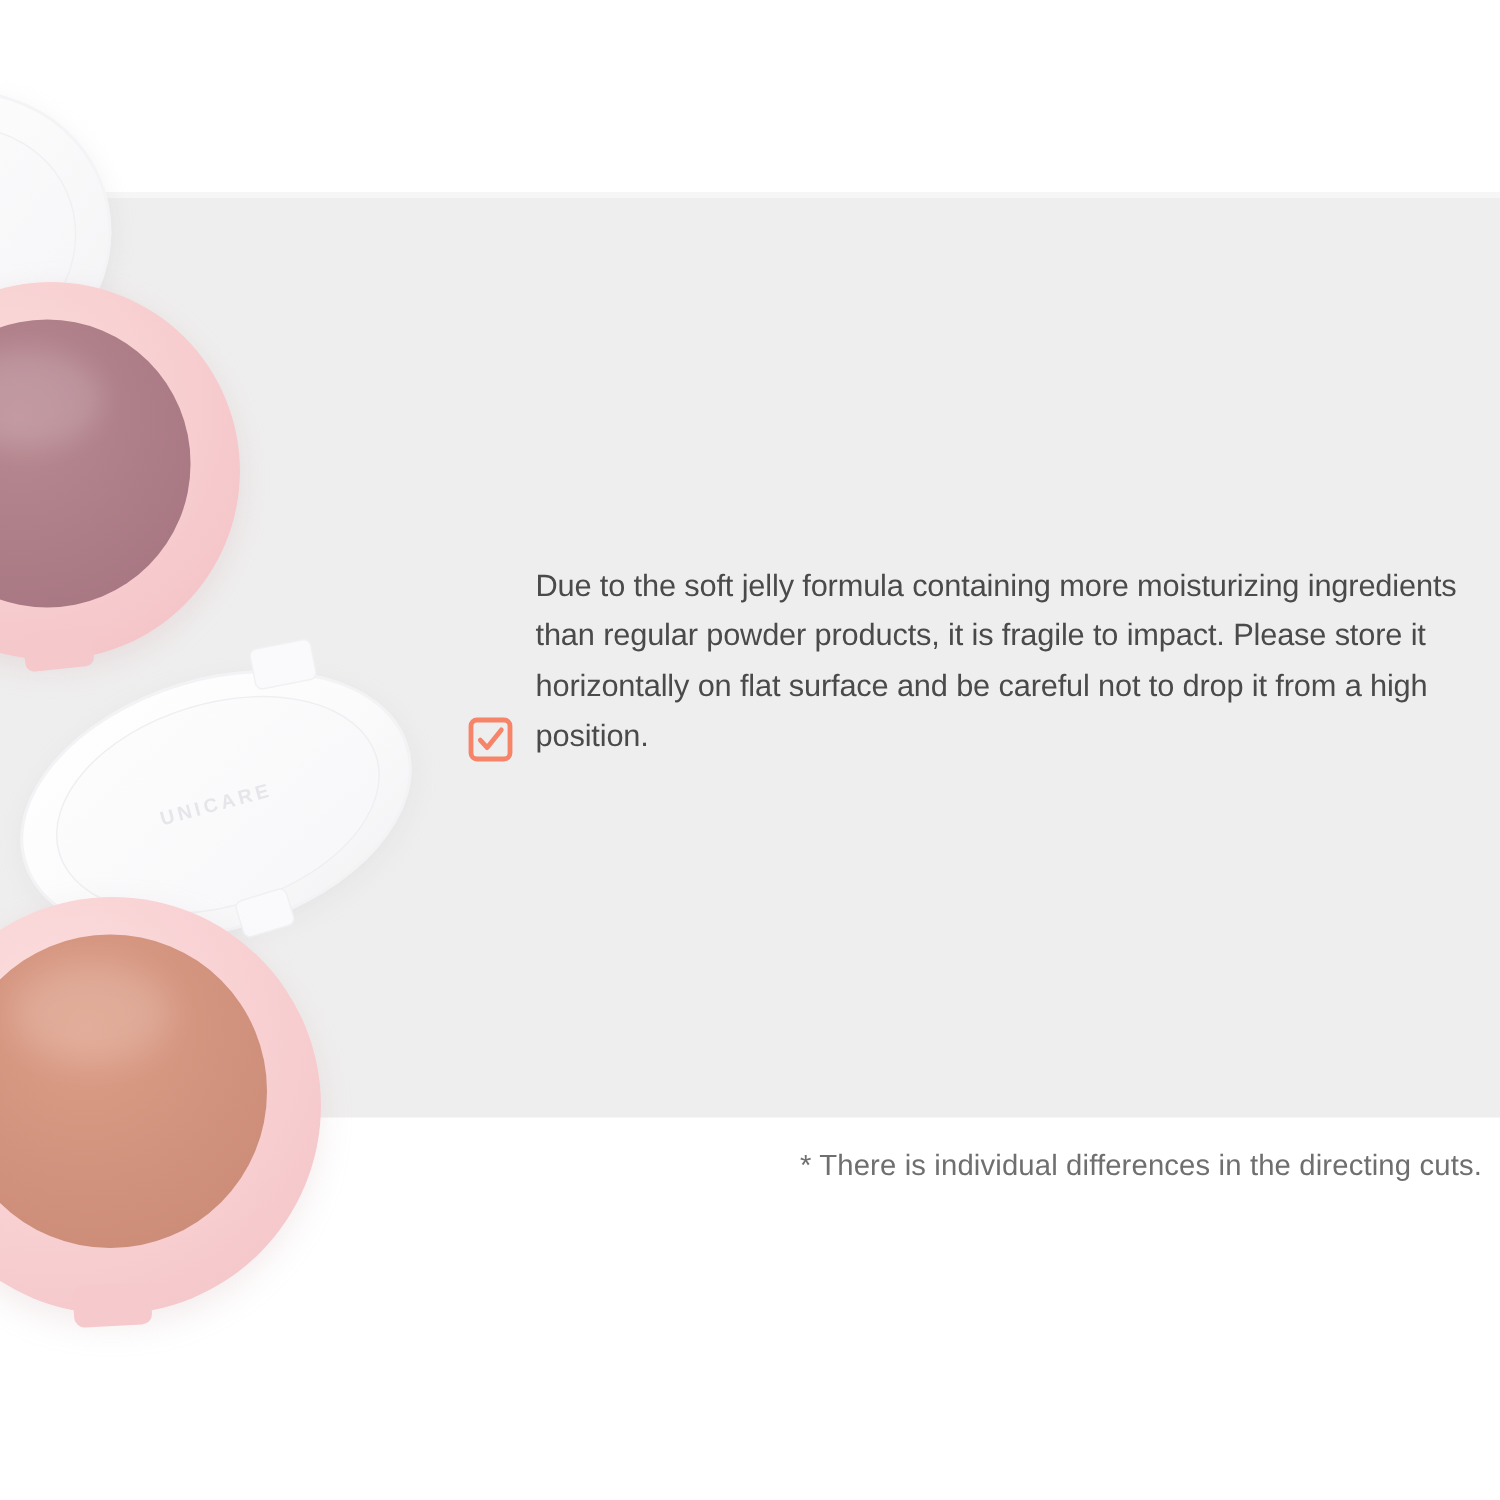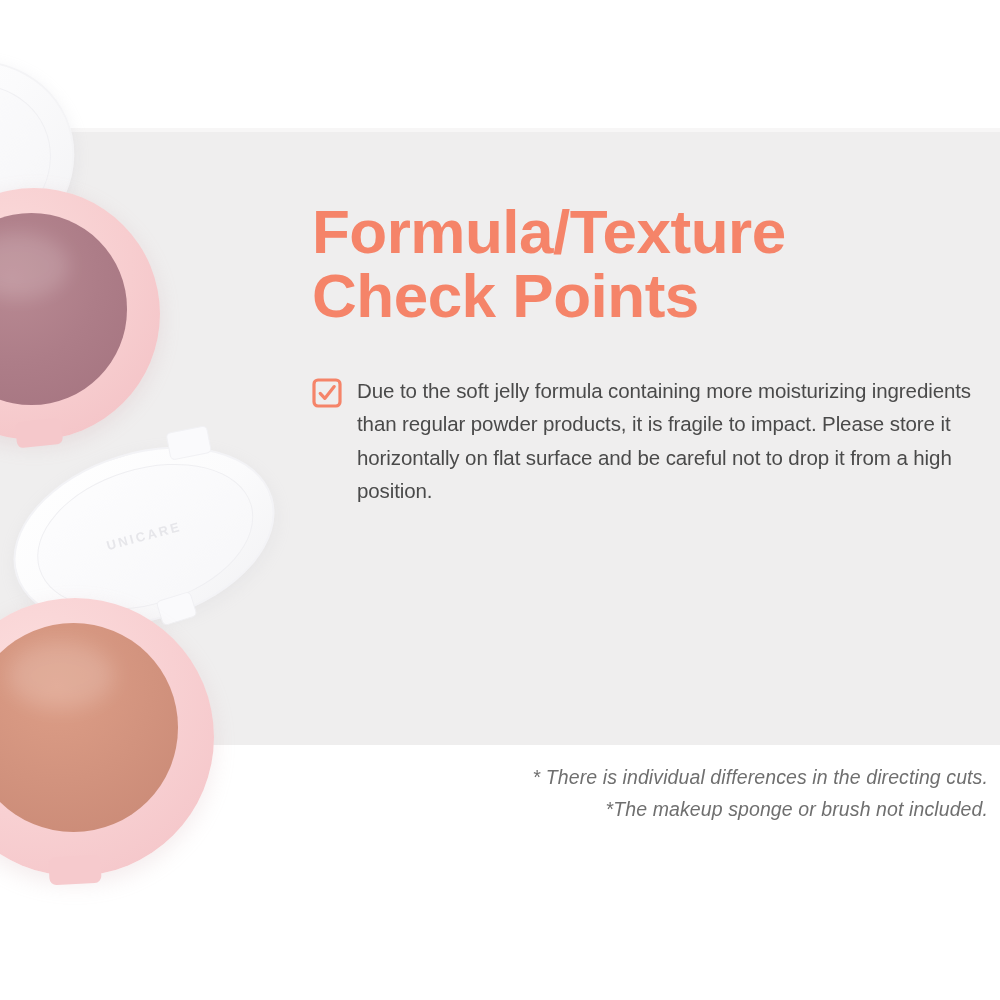--- a/index.html
+++ b/index.html
@@ -246,21 +246,21 @@
   }
 
   .checklist {
     position: absolute;
     left: 0;
     top: 374px;
     width: 676px;
   }
   .check-item {
     display: flex;
-    align-items: flex-start;
+    align-items: flex-end;
     margin-bottom: 42px;
   }
   .checkbox-icon {
     flex: 0 0 auto;
     width: 30px;
     height: 30px;
     margin-top: 4px;
     margin-right: 15px;
   }
   .checkbox-icon svg {
@@ -278,21 +278,20 @@
   .footnotes {
     position: absolute;
     left: 0;
     top: 762px;
     width: 676px;
     text-align: right;
   }
   .footnote {
     font-size: 19.5px;
     line-height: 1.62;
-    font-style: italic;
     color: #6f6f6f;
     letter-spacing: 0.1px;
   }
 </style>
 </head>
 <body>
 
 <div class="page">
 
   <div class="gray-panel"></div>
@@ -323,40 +322,35 @@
       <div class="case"></div>
       <div class="notch"></div>
       <div class="pan"></div>
       <div class="pan-sheen"></div>
     </div>
 
   </div>
 
   <div class="content">
 
-    <h1 class="headline">
-      <span class="line">Formula/Texture</span>
-      <span class="line">Check Points</span>
-    </h1>
 
     <div class="checklist">
 
       <div class="check-item">
         <span class="checkbox-icon">
           <svg viewBox="0 0 30 30" xmlns="http://www.w3.org/2000/svg">
             <rect x="2" y="2" width="26" height="26" rx="4" ry="4" fill="none" stroke="#f58469" stroke-width="3.2"></rect>
             <path d="M8.2 15.4 L12.8 20.4 L22.2 8.6" fill="none" stroke="#f58469" stroke-width="3.2" stroke-linecap="round" stroke-linejoin="round"></path>
           </svg>
         </span>
         <span class="check-text">Due to the soft jelly formula containing more moisturizing ingredients than regular powder products, it is fragile to impact. Please store it horizontally on flat surface and be careful not to drop it from a high position.</span>
       </div>
 
 
     </div>
 
     <div class="footnotes">
       <div class="footnote">* There is individual differences in the directing cuts.</div>
-      <div class="footnote">*The makeup sponge or brush not included.</div>
     </div>
 
   </div>
 
 </div>
 
 </body></html>

